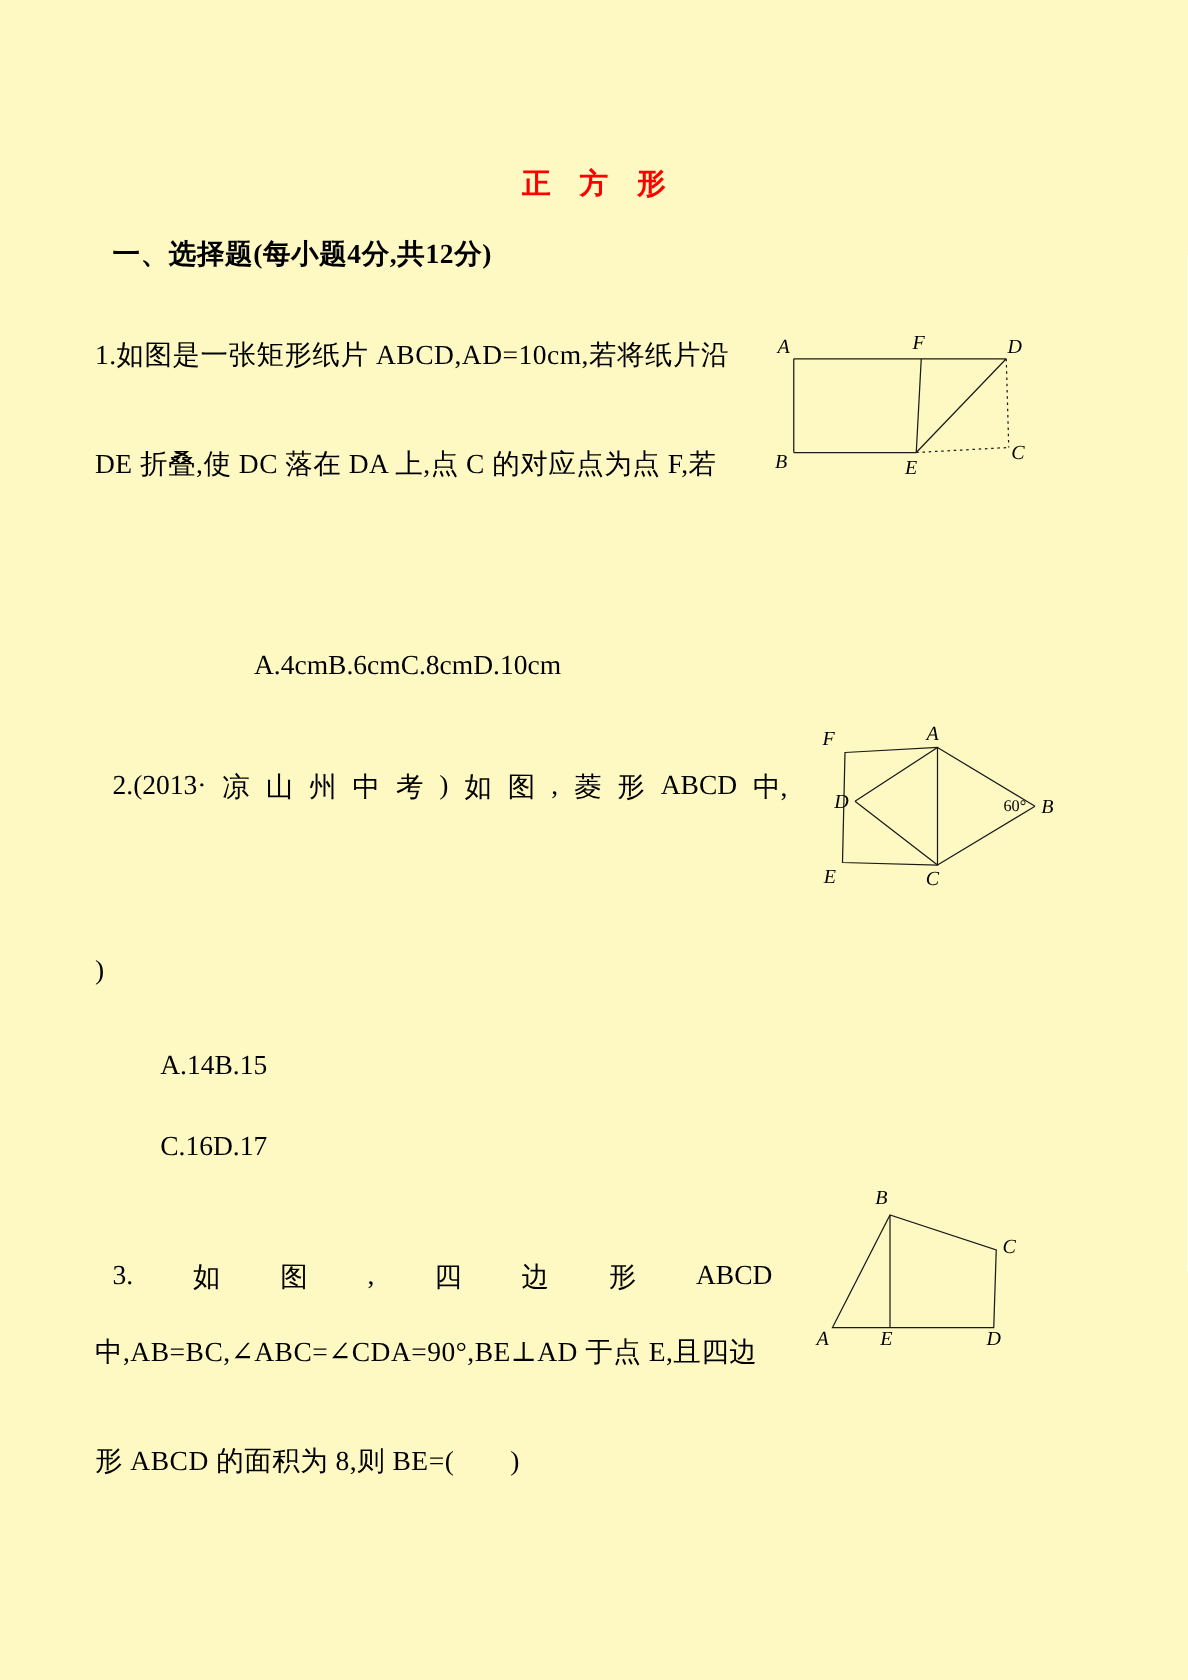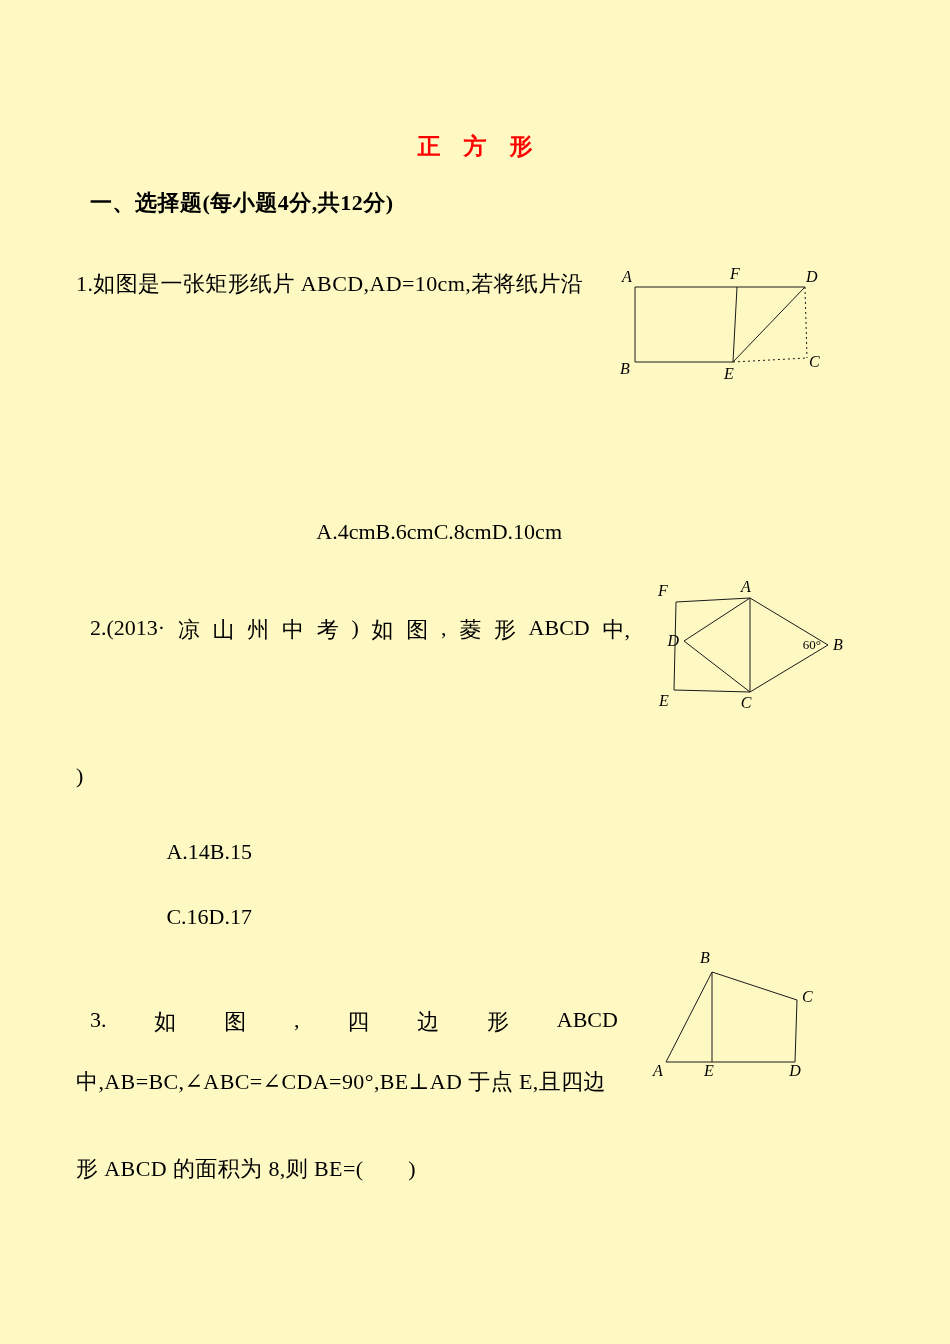--- a/index.html
+++ b/index.html
@@ -22,40 +22,41 @@
   .line {
     position:absolute; left:76px; font-size:22px;
     letter-spacing:0.4px; white-space:pre;
   }
   .jline {
     position:absolute; left:90px; display:flex;
     justify-content:space-between; font-size:22px; white-space:pre;margin-top:28px;
   }
   .orow {
     position:absolute; left:90px; display:flex;
-    justify-content:flex-end; font-size:22px; white-space:pre;
+    justify-content:center; font-size:22px; white-space:pre;
   }
   .fig { position:absolute; }
   .fig path { stroke:#1a1a1a; stroke-width:1; fill:none; }
   .fig text {
     font-family:"Liberation Serif","DejaVu Serif",serif;
     font-style:italic; font-size:16px; fill:#000;
   }
   .fig text.angle { font-style:normal; font-size:13px; }
 </style>
 </head>
 <body>
 
 <div class="page">
 
   <div class="title">正　方　形</div>
 
   <div class="heading">一、选择题(每小题4分,共12分)</div>
 
   <div class="line" style="top:269px">1.如图是一张矩形纸片 ABCD,AD=10cm,若将纸片沿</div>
+  <div class="line" style="top:356px">DE 折叠,使 DC 落在 DA 上,点 C 的对应点为点 F,若</div>
   <div class="orow" style="top:519px;width:472px"><span>A.4cm</span><span>B.6cm</span><span>C.8cm</span><span>D.10cm</span></div>
 
   <svg class="fig" style="left:618px;top:262px" width="222" height="120" viewBox="0 0 222 120">
     <path d="M17,25 L187,25 M17,25 L17,100 M17,100 L115,100 M119,25 L115,100 M115,100 L187,25"></path>
     <path stroke-dasharray="2 3" d="M115,100 L189,96 M187,25 L189,96"></path>
     <text x="4" y="20">A</text>
     <text x="112" y="17">F</text>
     <text x="188" y="20">D</text>
     <text x="2" y="112">B</text>
     <text x="106" y="117">E</text>

